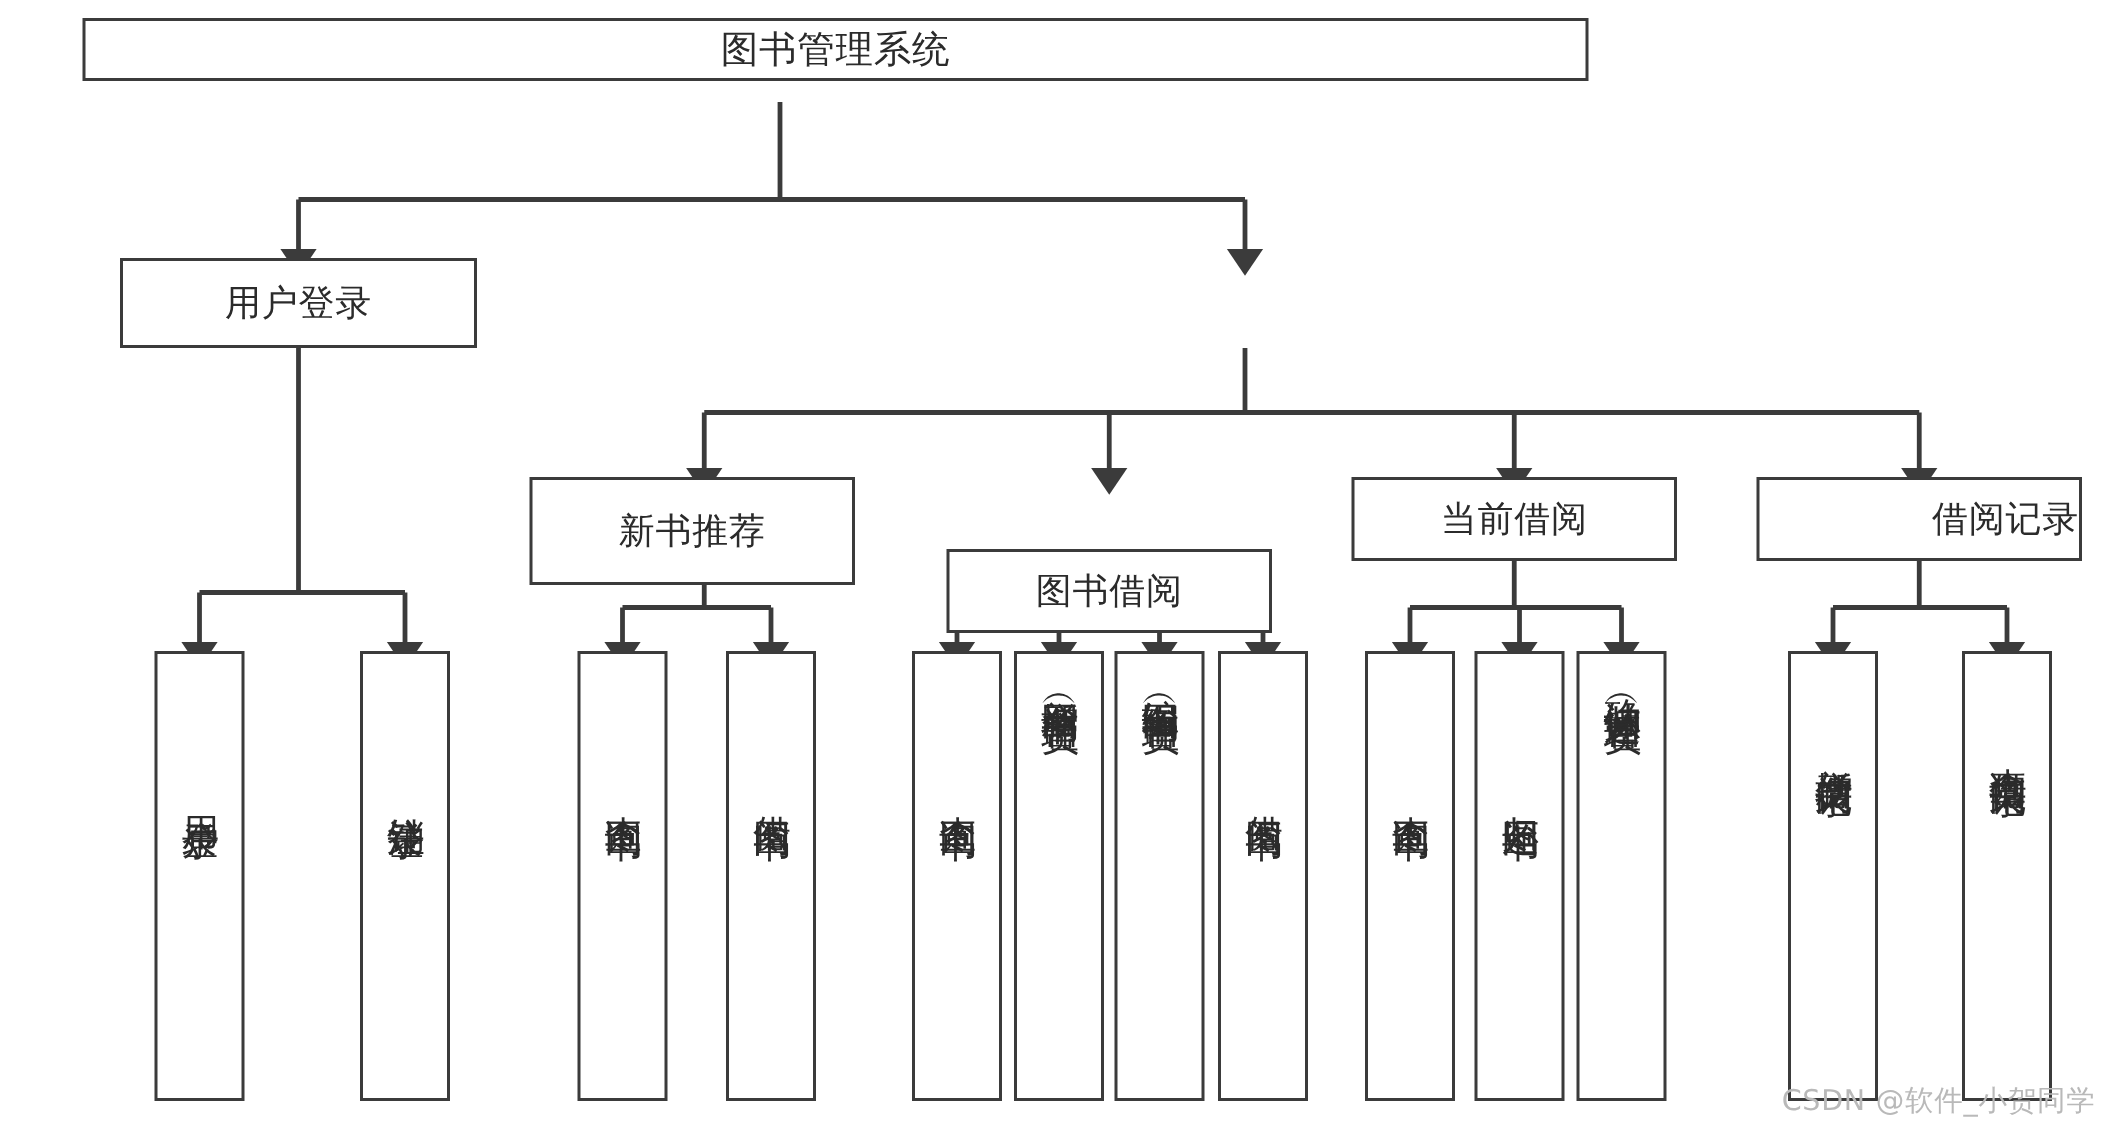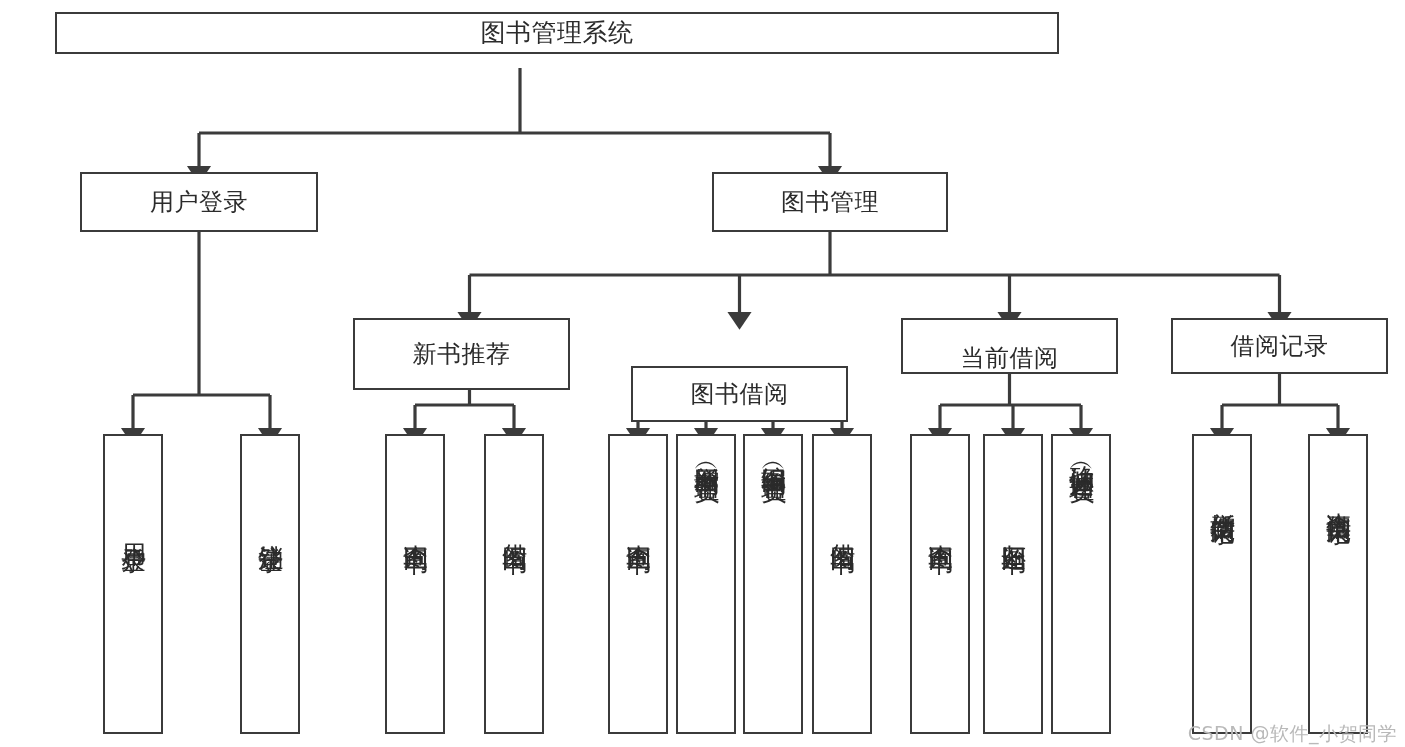--- a/index.html
+++ b/index.html
@@ -130,34 +130,31 @@
       </g>
   </svg>
 
   <div class="node horiz root" style="left: 18px; top: 12px; width: 1004px; height: 42px; margin-left: 37px;">
     <span class="node-label">图书管理系统</span>
   </div>
 
   <div class="node horiz" style="left: 80px; top: 172px; width: 238px; height: 60px;">
     <span class="node-label">用户登录</span>
   </div>
-  <div class="node horiz" style="left: 712px; top: 172px; width: 236px; height: 60px;">
-    <span class="node-label">图书管理</span>
-  </div>
 
   <div class="node horiz" style="left: 353px; top: 318px; width: 217px; height: 72px;">
     <span class="node-label">新书推荐</span>
   </div>
   <div class="node horiz" style="left: 631px; top: 318px; width: 217px; height: 56px; margin-top: 48px;">
     <span class="node-label">图书借阅</span>
   </div>
-  <div class="node horiz" style="left: 901px; top: 318px; width: 217px; height: 56px; align-items: flex-end;">
+  <div class="node horiz" style="left: 901px; top: 318px; width: 217px; height: 56px;">
     <span class="node-label">当前借阅</span>
   </div>
-  <div class="node horiz" style="left: 1171px; top: 318px; width: 217px; height: 56px;">
+  <div class="node horiz" style="left: 1171px; top: 318px; width: 217px; height: 56px; justify-content: flex-end;">
     <span class="node-label">借阅记录</span>
   </div>
 
   <div class="node vert mid" style="left: 103px; top: 434px; width: 60px; height: 300px;">
     <span class="node-label">用户登录</span>
   </div>
   <div class="node vert mid" style="left: 240px; top: 434px; width: 60px; height: 300px;">
     <span class="node-label">注销登录</span>
   </div>
   <div class="node vert mid" style="left: 385px; top: 434px; width: 60px; height: 300px;">

